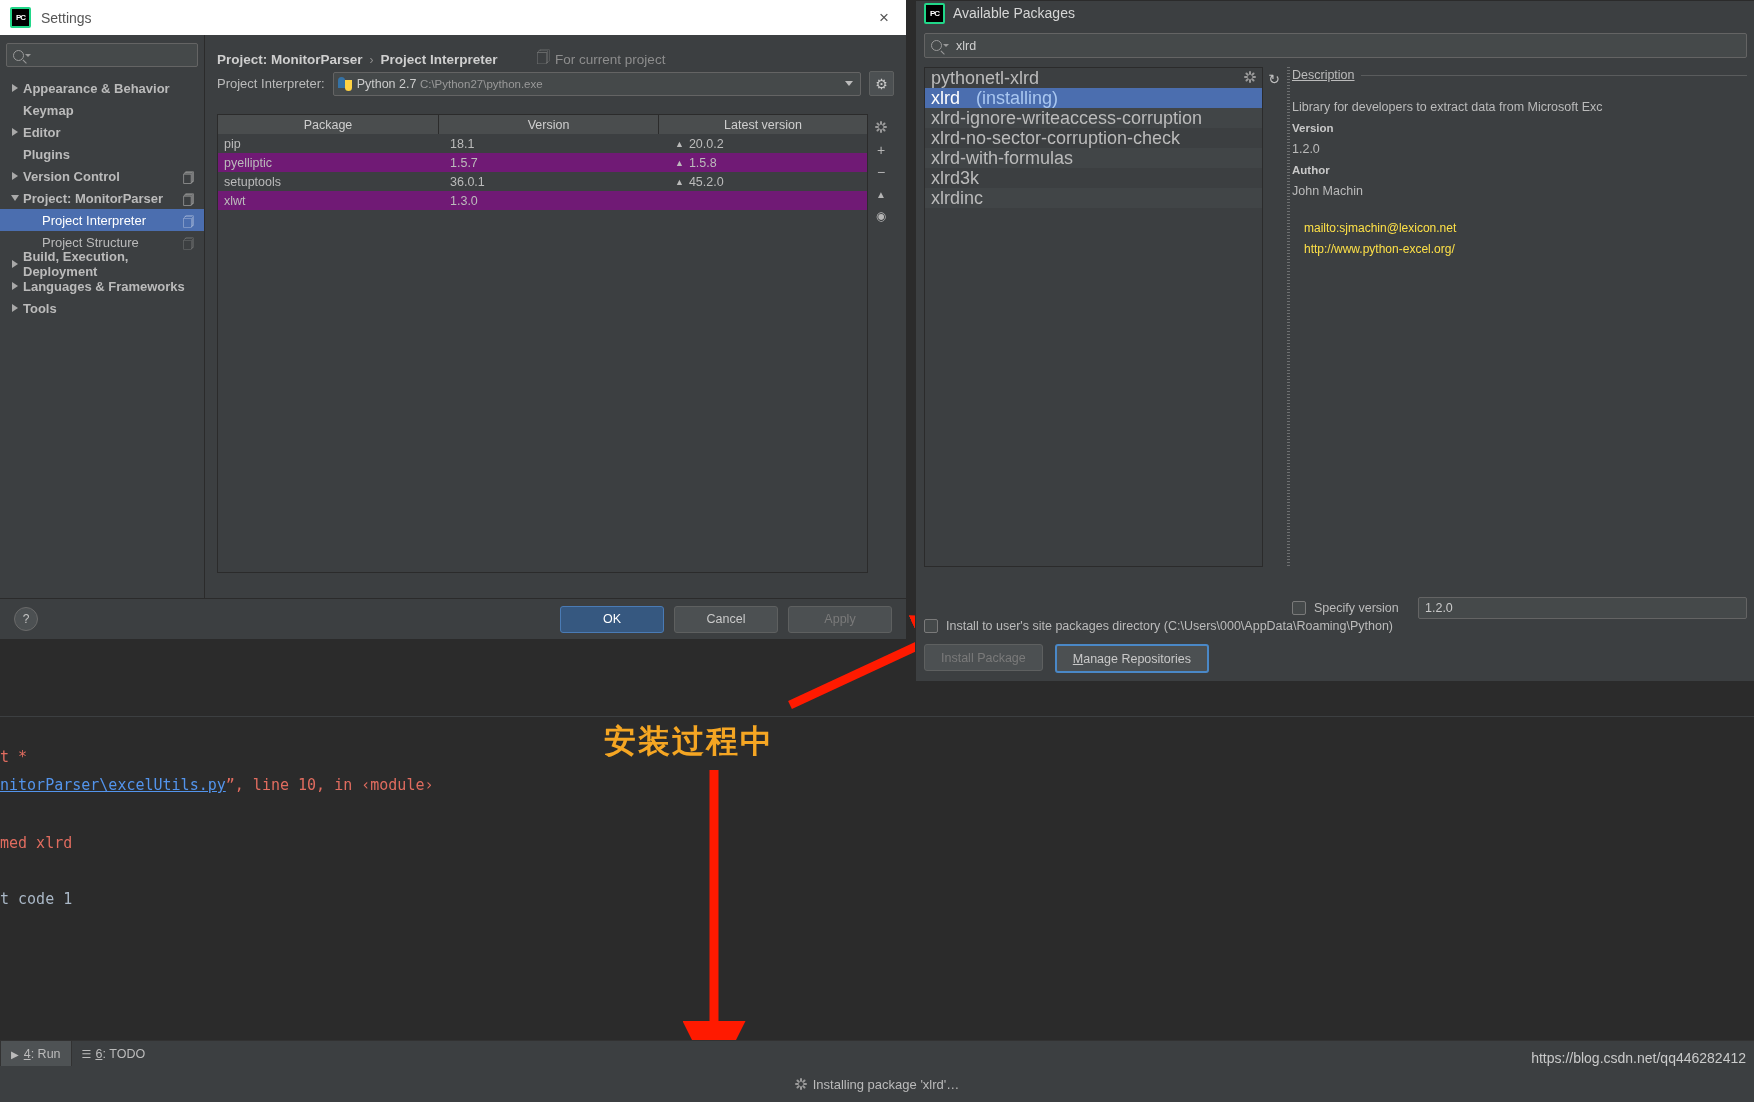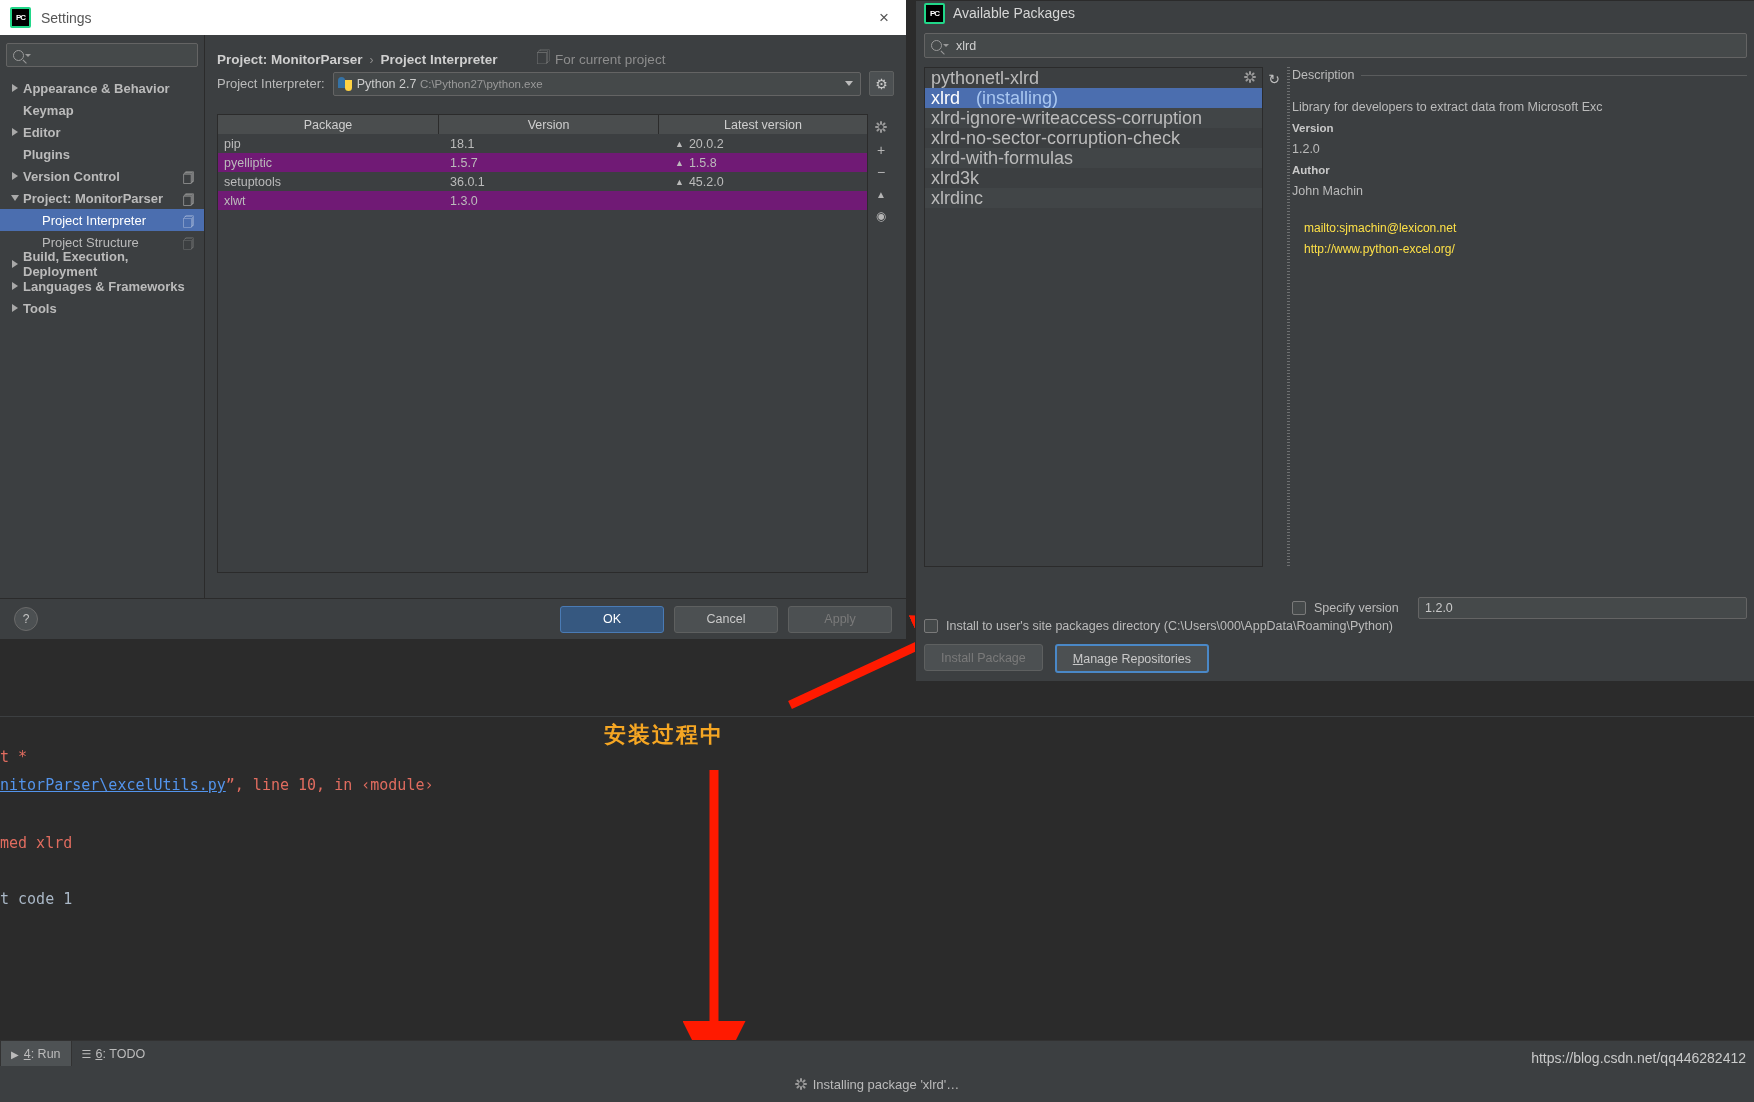--- a/index.html
+++ b/index.html
@@ -146,21 +146,21 @@
   .pl-row.alt{background:#414547;}
   .pl-row.sel{background:#4b6eaf;color:#ffffff;}
   .pl-installing{color:#a9c7f0;margin-left:16px;}
   .list-spin{position:absolute;right:6px;top:3px;}
   .reload-col{width:22px;display:flex;flex-direction:column;align-items:center;padding-top:4px;}
   .reload-ico{color:#c0c0c0;font-size:14px;}
   .splitter{width:7px;display:flex;align-items:center;justify-content:center;}
   .splitter i{width:3px;height:100%;background:
       repeating-linear-gradient(to bottom,#6e7071 0 1px,transparent 1px 3px);display:block;}
   .desc-pane{flex:1;position:relative;}
-  .desc-head{display:flex;align-items:center;gap:6px;height:16px;}
+  .desc-head{display:flex;align-items:center;gap:6px;height:16px;text-decoration:underline;}
   .desc-title{font-size:12.5px;color:#bbbbbb;}
   .desc-line{flex:1;height:1px;background:#5a5c5d;}
   .desc-body{margin-top:14px;font-size:12.5px;color:#bbbbbb;line-height:21px;overflow:hidden;}
   .desc-body .lbl{font-weight:bold;color:#c8c8c8;font-size:11.5px;}
   .desc-body a{color:#fde047;text-decoration:none;display:block;font-size:12px;margin-left:12px;}
   .desc-body .spacer{height:16px;}
 
   .opts{position:absolute;right:0;bottom:-54px;width:100%;}
   .opt-row{display:flex;align-items:center;height:26px;gap:8px;}
   .cb{width:12px;height:12px;border:1px solid #7a7a7a;background:#45494a;border-radius:2px;
@@ -168,21 +168,21 @@
   .opt-label{font-size:12.5px;color:#bbbbbb;width:96px;}
   .opt-field{height:20px;background:#45494a;border:1px solid #646464;border-radius:2px;flex:1;
              display:flex;align-items:center;padding:0 6px;font-size:12.5px;color:#c9c9c9;}
 
   .avail-bottom{position:absolute;left:8px;right:8px;bottom:8px;}
   .install-user{display:flex;align-items:center;gap:8px;height:24px;font-size:12.5px;color:#bbbbbb;}
   .avail-btns{display:flex;gap:12px;margin-top:6px;}
   .btn-focus{border:2px solid #4a88c7;}
 
   
-  .anno-text{position:absolute;left:604px;top:720px;color:#f5a623;font-size:22px;font-weight:bold;
+  .anno-text{position:absolute;left:604px;top:720px;color:#f5a623;font-size:32px;font-weight:bold;
              font-family:"DejaVu Sans",sans-serif;letter-spacing:2px;}
   svg.anno{position:absolute;left:0;top:0;width:1754px;height:1102px;pointer-events:none;}
 </style>
 </head>
 <body>
 
 <div class="ide-bg"></div>
 
 <div class="console-divider"></div>
 

